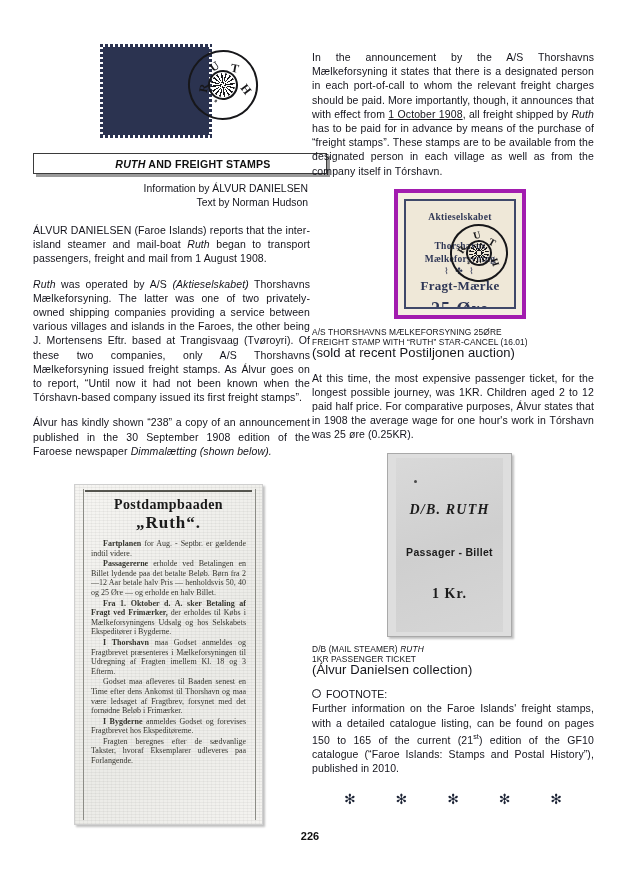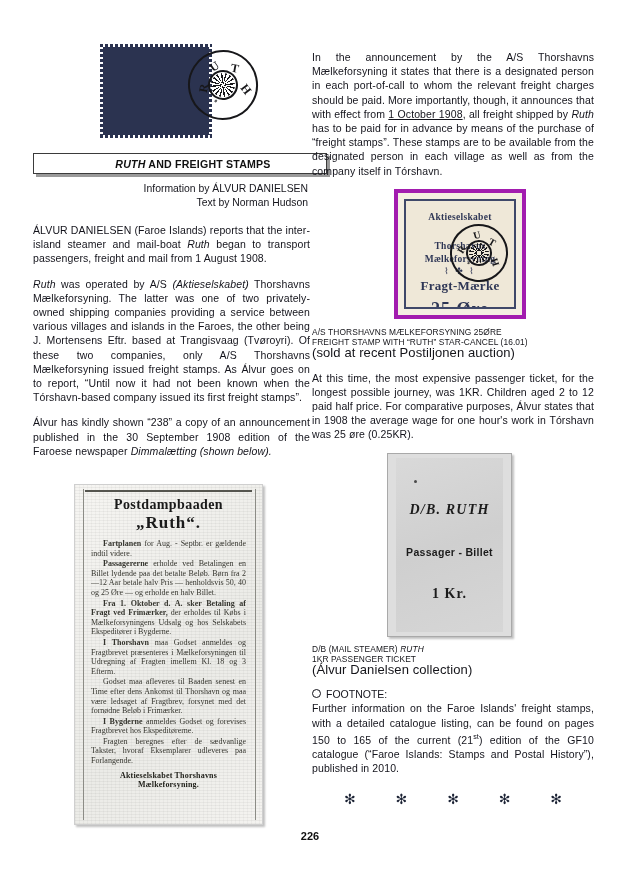--- a/index.html
+++ b/index.html
@@ -522,21 +522,20 @@
       <div class="clip-h1">Postdampbaaden</div>
       <div class="clip-h2">„Ruth“.</div>
 
       <p class="clip-p"><b>Fartplanen</b><span> for Aug. - Septbr. er gældende indtil videre.</span></p>
       <p class="clip-p"><b>Passagererne</b><span> erholde ved Betalingen en Billet lydende paa det betalte Beløb.  Børn fra 2—12 Aar betale halv Pris — henholdsvis 50, 40 og 25 Øre — og erholde en halv Billet.</span></p>
       <p class="clip-p"><b>Fra 1. Oktober d. A. sker Betaling af Fragt ved Frimærker,</b><span> der erholdes til Købs i Mælkeforsyningens Udsalg og hos Selskabets Ekspeditører i Bygderne.</span></p>
       <p class="clip-p"><b>I Thorshavn</b><span> maa Godset anmeldes og Fragtbrevet præsenteres i Mælkeforsyningen til Udregning af Fragten imellem Kl. 18 og 3 Efterm.</span></p>
       <p class="clip-p">Godset maa afleveres til Baaden senest en Time efter dens Ankomst til Thorshavn og maa være ledsaget af Fragtbrev, forsynet med det fornødne Beløb i Frimærker.</p>
       <p class="clip-p"><b>I Bygderne</b><span> anmeldes Godset og forevises Fragtbrevet hos Ekspeditørerne.</span></p>
       <p class="clip-p">Fragten beregnes efter de sædvanlige Takster, hvoraf Eksemplarer udleveres paa Forlangende.</p>
-      <div class="clip-sig">Aktieselskabet Thorshavns Mælkeforsyning.</div>
     </div>
   </div>
 
   <div class="col-right">
 
     <p class="para"><span>In the announcement by the A/S Thorshavns Mælkeforsyning it states that there is a designated person in each port-of-call to whom the relevant freight charges should be paid.  More importantly, though, it announces that with effect from </span><u>1 October 1908</u><span>, all freight shipped by </span><i>Ruth</i><span> has to be paid for in advance by means of the purchase of “freight stamps”.  These stamps are to be available from the designated person in each village as well as from the company itself in Tórshavn.</span></p>
 
     <div class="fstamp-wrap">
       <div class="fstamp">
         <div class="fstamp-inner">

